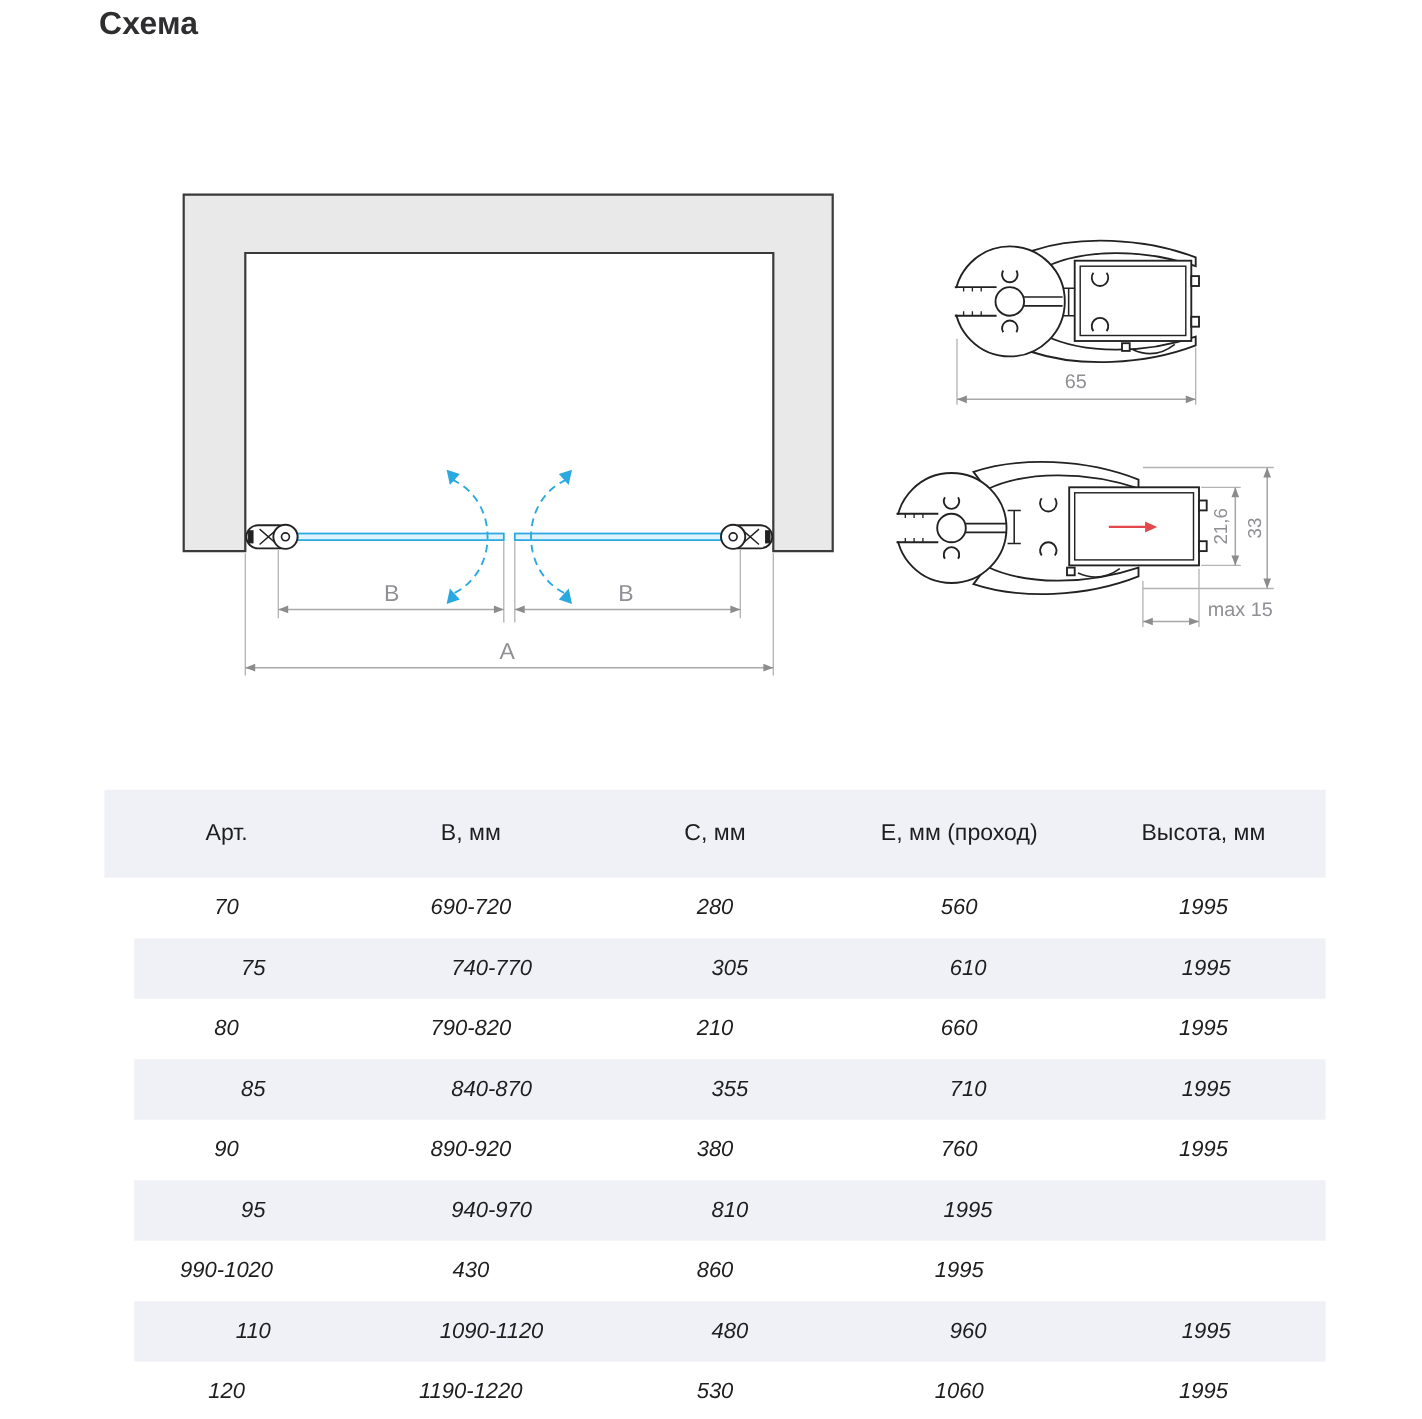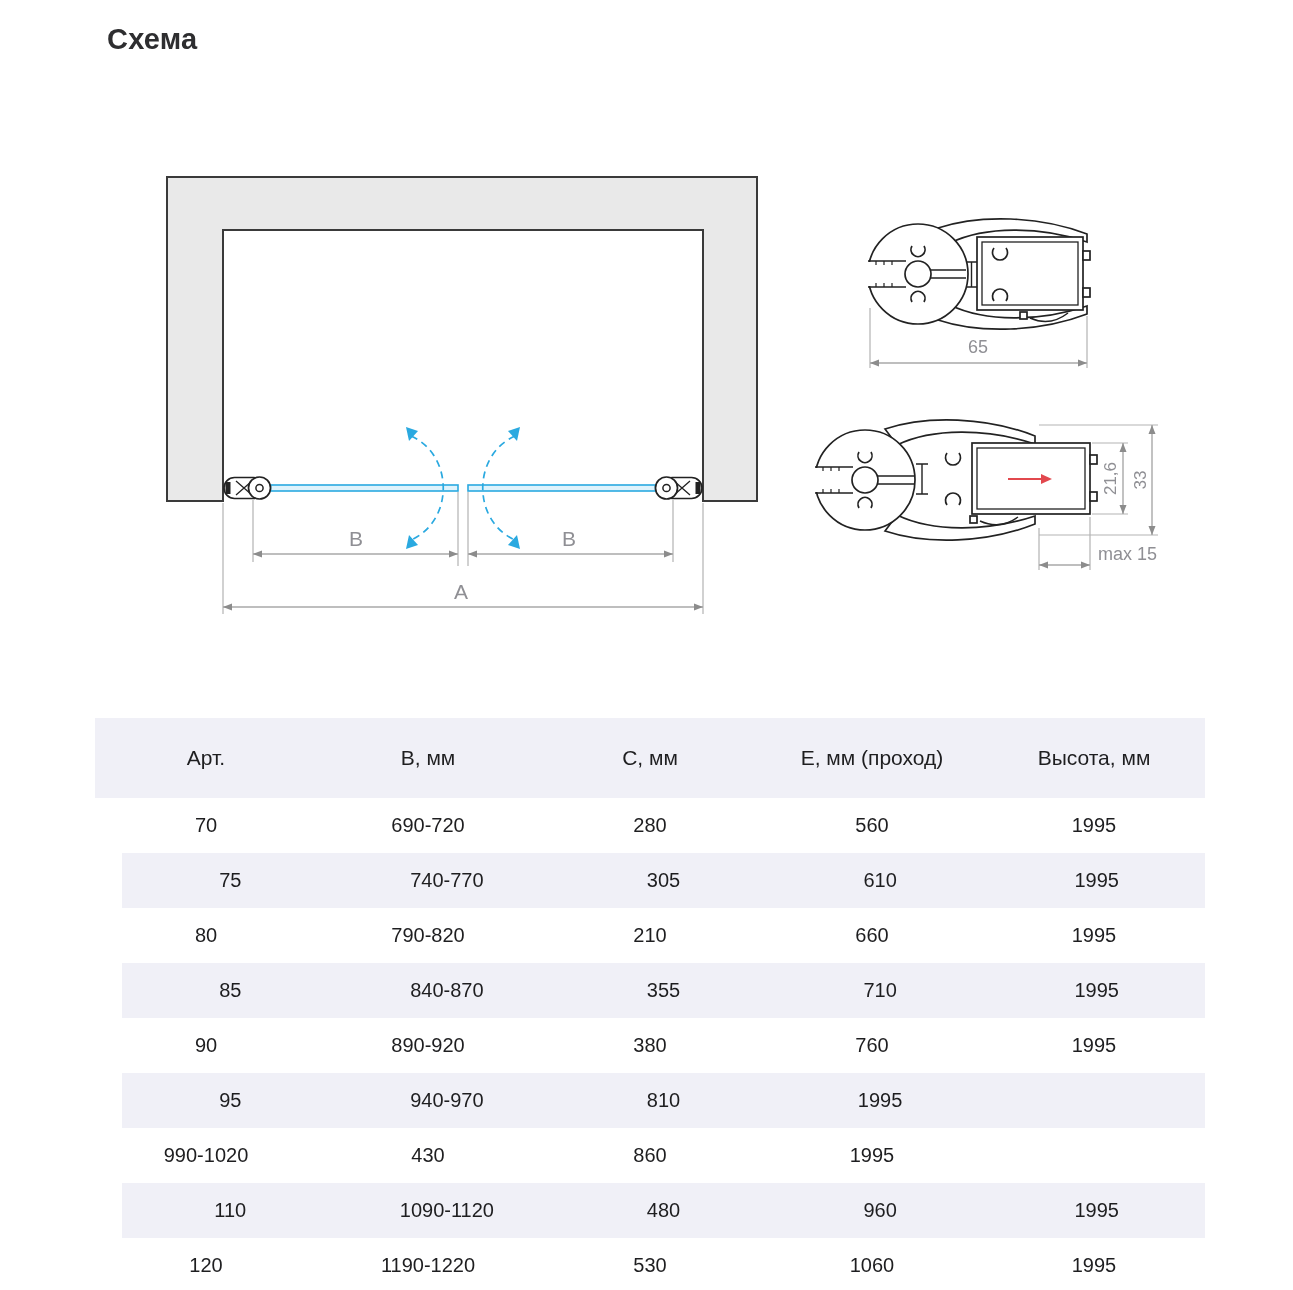--- a/index.html
+++ b/index.html
@@ -1,41 +1,41 @@
 <!DOCTYPE html>
 <html><head>
 <meta charset="utf-8">
 <style>
   html,body{margin:0;padding:0;background:#fff;}
   .stage{
     position:relative;width:1293px;height:1290px;overflow:hidden;
     background:#fff;font-family:"Liberation Sans",sans-serif;
   }
   .page-title{
-    position:absolute;left:90px;top:6px;margin:17px;
+    position:absolute;left:90px;top:6px;margin:0;
     font-size:29px;font-weight:700;color:#2e2e30;letter-spacing:.2px;
   }
   .diagram-svg{position:absolute;left:0;top:0;}
   .diagram-svg text{
     font-family:"Liberation Sans",sans-serif;
     fill:#8f8f94;
   }
   .dim-label{font-size:21px;}
   .dim-label-sm{font-size:18px;}
   .dim-label-xs{font-size:17px;}
   
   .size-table{
     position:absolute;left:95px;top:718px;width:1110px;
     color:#1e1e20;
   }
   .thead{
     display:flex;height:80px;background:#f0f0f7;
   }
   .thead .tcell{font-size:21px;font-weight:400;}
-  .trow{display:flex;height:55px;background:#ffffff;}
+  .trow{display:flex;height:55px;background:#ffffff;font-style:italic;}
   .trow.alt{background:#f0f0f7;margin-left:27px;}
   .tcell{
     flex:0 0 20%;display:flex;align-items:center;justify-content:center;
     font-size:20px;font-weight:400;white-space:nowrap;
   }
 </style>
 </head>
 <body>
 
 <div class="stage">

